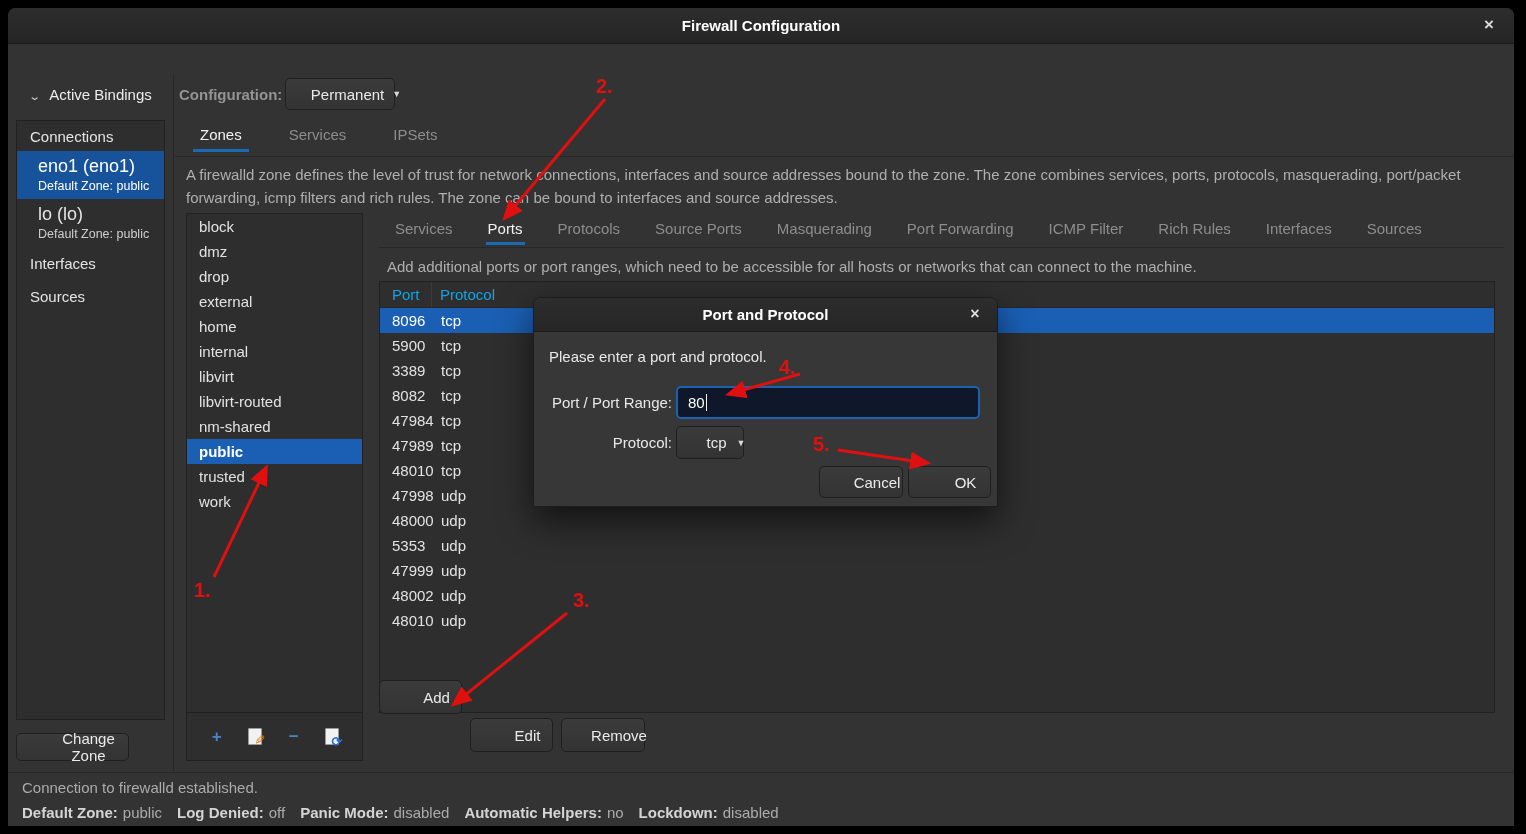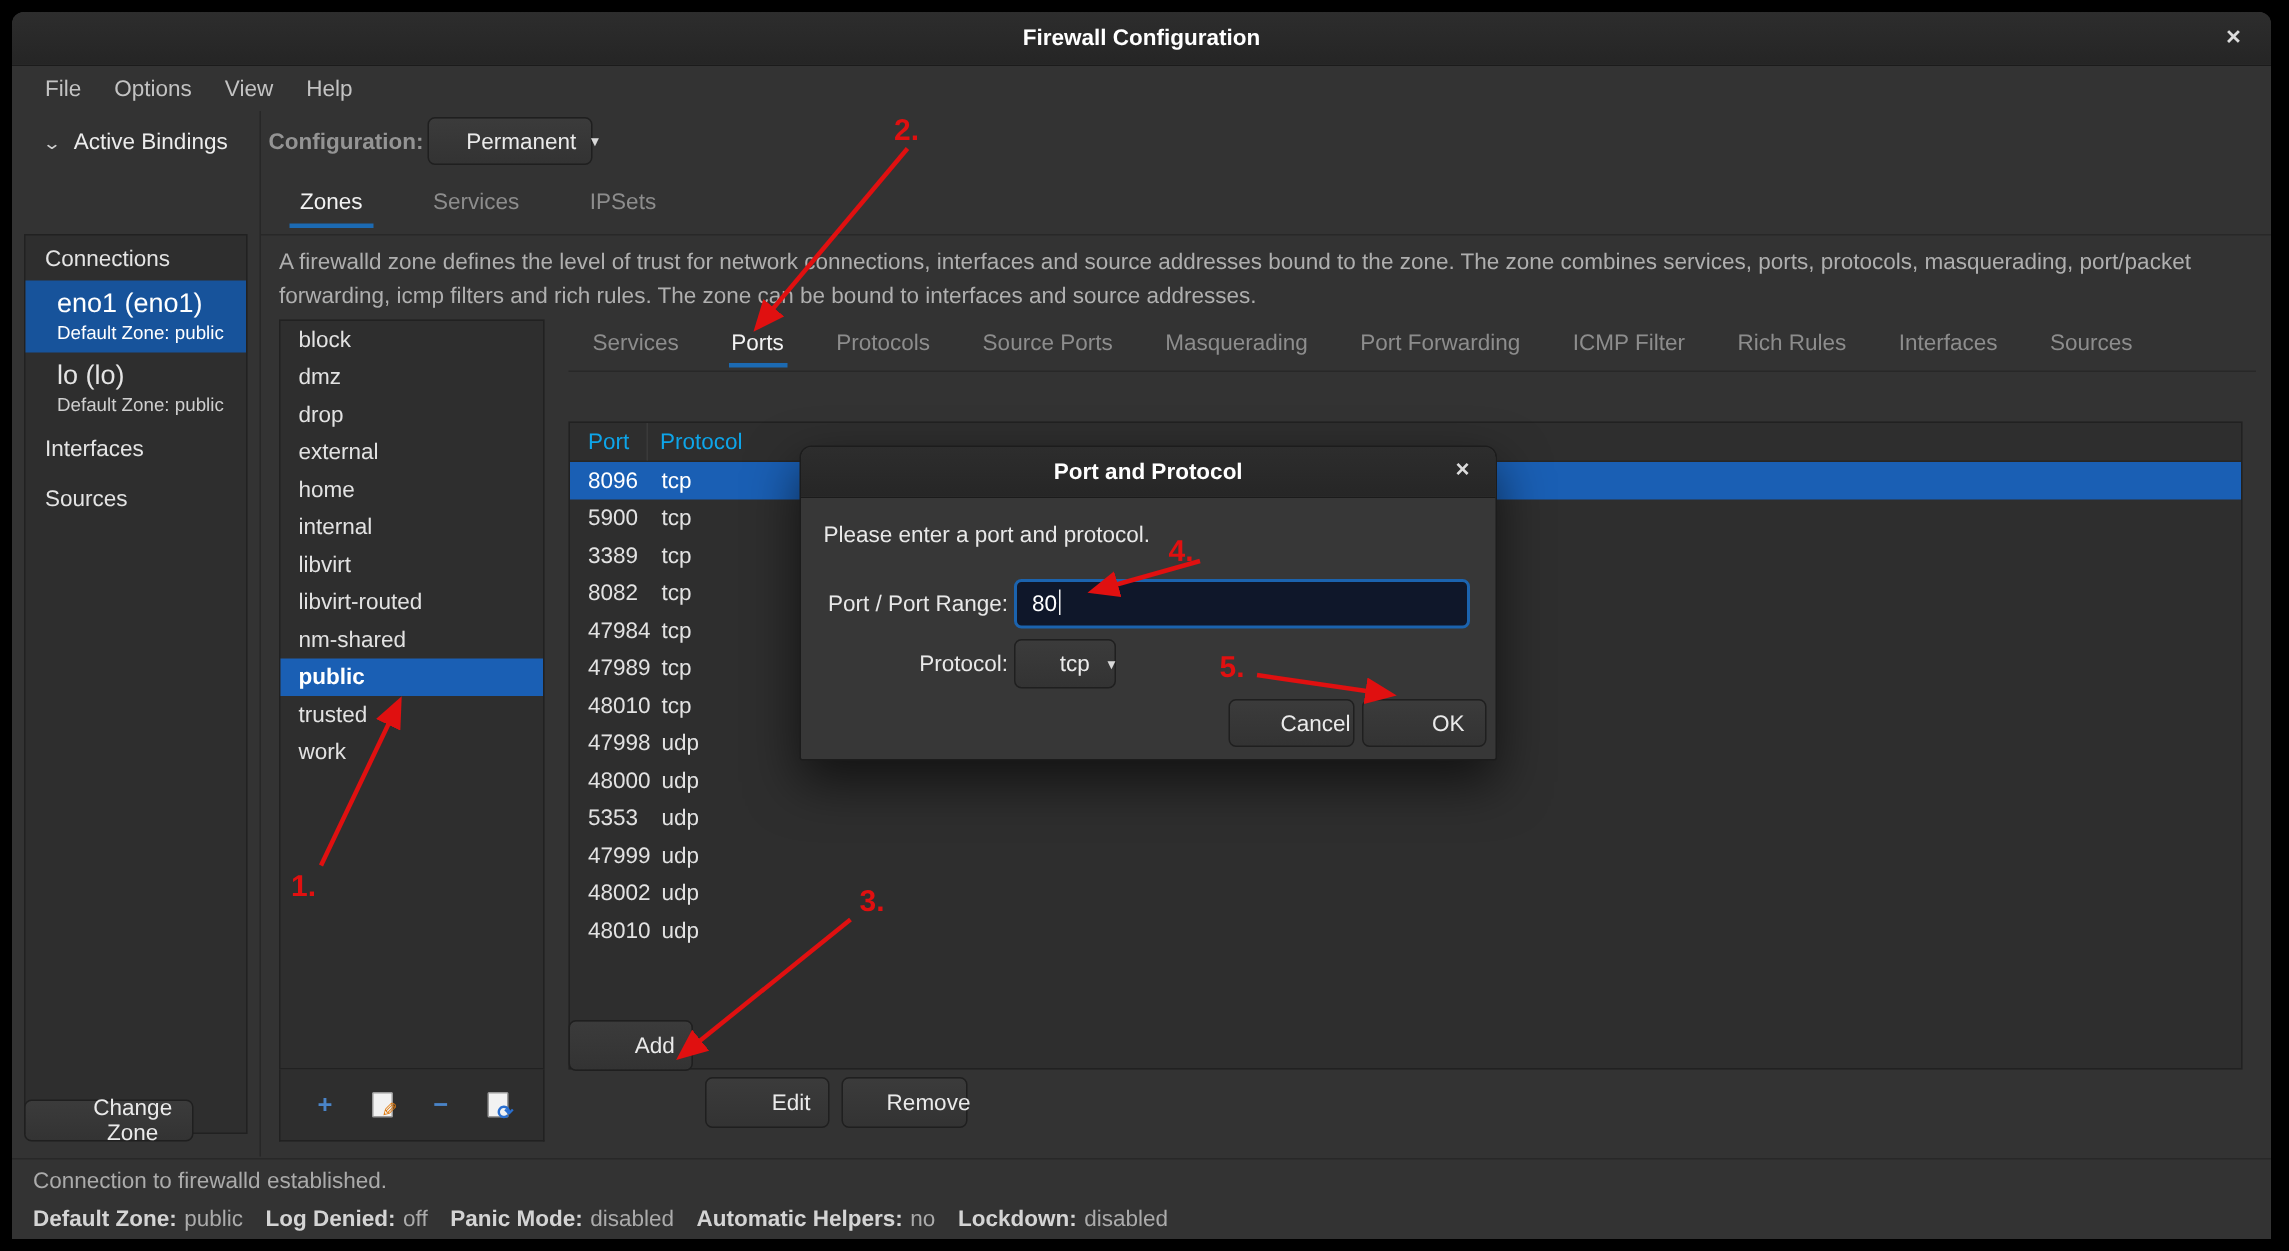--- a/index.html
+++ b/index.html
@@ -14,21 +14,21 @@
     border-radius:8px 8px 0 0; text-align:center; line-height:36px; font-weight:bold; color:#ffffff; }
   .win-close { position:absolute; right:10px; top:0; width:30px; height:36px; line-height:34px;
     text-align:center; color:#dcdcdc; font-size:17px; cursor:default; }
   
   .menubar { position:absolute; left:0; top:37px; height:29px; padding-left:11px; color:#c3c3c3; }
   .menu-item { display:inline-block; padding:0 11px; line-height:29px; }
   
   .ab-row { position:absolute; left:22px; top:72px; height:30px; line-height:30px; color:#ececec; }
   .ab-row .chev { display:inline-block; margin-right:10px; color:#cfcfcf; font-size:11px; transform:scaleX(1.4); }
   .panel { background:#2e2e2e; border:1px solid #212121; }
-  #conn-panel { position:absolute; left:8px; top:112px; width:149px; height:600px;margin-top:36px; }
+  #conn-panel { position:absolute; left:8px; top:112px; width:149px; height:600px; }
   .conn-title { padding:7px 0 6px 13px; color:#e4e4e4; }
   .conn-item { padding:5px 0 6px 21px; cursor:default; }
   .conn-item .c-name { font-size:18px; color:#e4e4e4; }
   .conn-item .c-detail { font-size:12.5px; color:#cfcfcf; margin-top:2px; }
   .conn-item.selected { background:#17539b; }
   .conn-item.selected .c-name, .conn-item.selected .c-detail { color:#fff; }
   .side-item { padding:8px 0 8px 13px; color:#e4e4e4; }
   #change-zone { position:absolute; left:8px; top:725px; width:113px; height:28px; }
   .btn { background:linear-gradient(#3b3b3b,#333333); border:1px solid #1f1f1f; border-radius:5px;
     color:#eaeaea; font-size:15px; text-align:center; cursor:default;
@@ -107,21 +107,20 @@
 </style>
 </head>
 <body>
 
 <div id="window">
   <div class="titlebar">
     <span>Firewall Configuration</span>
     <span class="win-close">×</span>
   </div>
 
-  <div class="menubar" id="menubar"><span class="menu-item">File</span><span class="menu-item">Options</span><span class="menu-item">View</span><span class="menu-item">Help</span></div>
 
   <div class="ab-row">
     <span class="chev">⌄</span><span>Active Bindings</span>
   </div>
 
   <div class="panel" id="conn-panel">
     <div class="conn-title">Connections</div>
     <div id="conn-list">
         <div class="conn-item selected">
           <div class="c-name">eno1 (eno1)</div>
@@ -177,20 +176,21 @@
     <span class="tb-ico">
         <span class="doc-ico">
           <span class="cycle">⟳</span>
         </span>
       </span>
   </div>
 
   <div id="subtabs"><span class="subtab">Services</span><span class="subtab active">Ports</span><span class="subtab">Protocols</span><span class="subtab">Source Ports</span><span class="subtab">Masquerading</span><span class="subtab">Port Forwarding</span><span class="subtab">ICMP Filter</span><span class="subtab">Rich Rules</span><span class="subtab">Interfaces</span><span class="subtab">Sources</span></div>
   <div class="hsep2"></div>
 
+  <div id="ports-help">Add additional ports or port ranges, which need to be accessible for all hosts or networks that can connect to the machine.</div>
 
   <div class="panel" id="ports-table">
     <div class="thead">
       <span class="th1">Port</span>
       <span class="th2">Protocol</span>
     </div>
     <div id="tbody">
         <div class="trow selected">
           <span class="td1">8096</span>
           <span class="td2">tcp</span>

